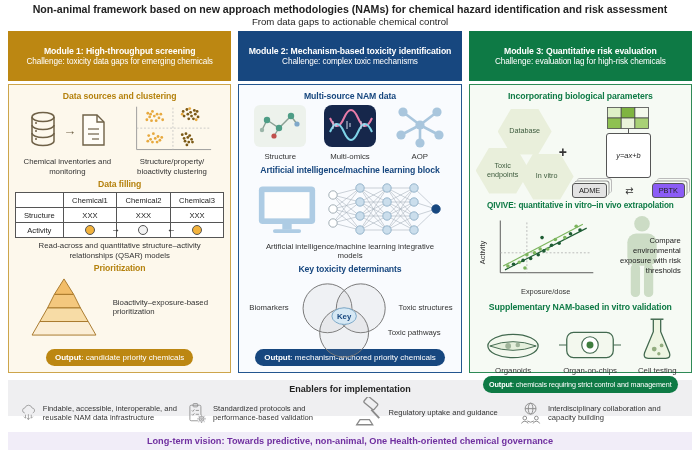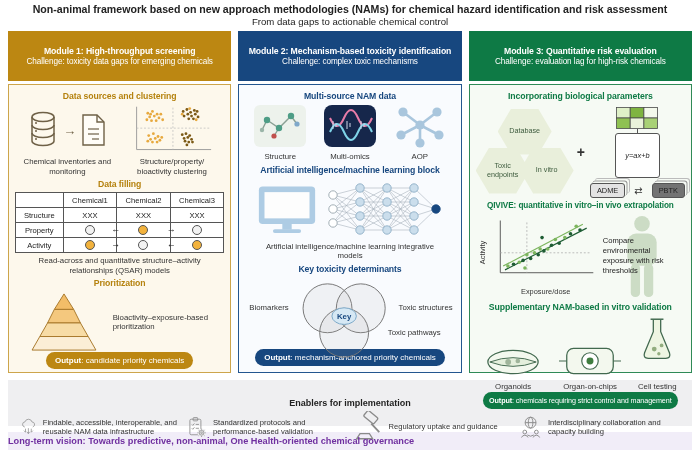--- a/index.html
+++ b/index.html
@@ -58,42 +58,42 @@
   .vlabel{position:absolute;font-size:7.8px;color:#333;}
 
   
   .bio-row{display:flex;align-items:center;justify-content:center;gap:5px;width:100%;margin-top:2px;}
   .hexcluster{position:relative;width:98px;height:86px;}
   .hex{position:absolute;width:54px;height:46px;background:#e9efdb;clip-path:polygon(25% 0,75% 0,100% 50%,75% 100%,25% 100%,0 50%);display:flex;align-items:center;justify-content:center;text-align:center;font-size:7.2px;color:#3c5a3c;line-height:1.15;padding:0 7px;box-sizing:border-box;}
   .plus{font-size:14px;font-weight:bold;color:#333;}
   .rightcluster{display:flex;flex-direction:column;align-items:center;padding-top:2px;}
   .vline{height:4px;border-left:1px solid #555;}
   .formula{border:1px solid #555;border-radius:3px;background:#fff;font-size:7.4px;font-style:italic;padding:17px 9px;}
-  .cards-row{display:flex;align-items:center;gap:9px;margin-top:5px;}
+  .cards-row{display:flex;align-items:center;gap:18px;margin-top:5px;}
   .card{border:1px solid #555;border-radius:3px;font-size:7.4px;padding:2px 6px;background:#e3e3e3;
         box-shadow:2px -2px 0 -0.5px #f6faf4,2.5px -2.5px 0 0 #9a9a9a,4.5px -4.5px 0 -0.5px #f6faf4,5px -5px 0 0 #bbb;}
-  .card.green{background:#737373;}
+  .card.green{background:#8b5cf6;}
   .exchange{font-size:10px;color:#333;}
   .qivive-row{display:flex;width:100%;align-items:center;margin-top:1px;}
   .plotwrap{position:relative;padding-left:11px;padding-bottom:10px;}
   .ylabel{position:absolute;left:-14px;top:32px;transform:rotate(-90deg);font-size:7.4px;color:#333;width:40px;text-align:center;}
   .xlabel{position:absolute;bottom:0;left:11px;width:118px;text-align:center;font-size:7.4px;color:#333;}
   .comparewrap{position:relative;flex:1;height:86px;display:flex;align-items:center;justify-content:center;}
   .comparewrap svg{position:absolute;left:50%;top:2px;transform:translateX(-50%);}
-  .comparetext{position:relative;z-index:1;width:78px;font-size:7.6px;color:#222;text-align:left;line-height:1.3;}
+  .comparetext{position:relative;z-index:1;width:78px;font-size:7.6px;color:#222;text-align:right;line-height:1.3;}
   .val-row{display:flex;justify-content:space-around;width:100%;align-items:flex-end;margin-top:2px;}
   .valcol{display:flex;flex-direction:column;align-items:center;justify-content:flex-end;}
 
   
-  .enablers{margin:7px 8px 0;background:#efeff1;padding:17px 12px 4px;height:46px;box-sizing:border-box;}
+  .enablers{margin:7px 8px 0;background:#efeff1;padding:3px 12px 4px;height:36px;box-sizing:border-box;}
   .enablers-title{font-size:9px;font-weight:bold;text-align:center;line-height:12px;}
   .enablers-row{display:flex;align-items:center;gap:5px;margin-top:2px;}
   .enabler{display:flex;align-items:center;gap:6px;flex:1;min-width:0;}
   .enabler .txt{font-size:7.6px;color:#333;line-height:1.25;}
-  .vision{margin:6px 8px 0;background:#f1edf8;font-weight:bold;color:#7030a0;font-size:9.2px;padding:4px 0;}
+  .vision{margin:16px 8px 0;background:#f1edf8;text-align:center;font-weight:bold;color:#7030a0;font-size:9.2px;padding:4px 0;}
 </style>
 </head>
 <body>
 
 <div class="canvas">
   <div class="fig-title">Non-animal framework based on new approach methodologies (NAMs) for chemical hazard identification and risk assessment</div>
   <div class="fig-subtitle">From data gaps to actionable chemical control</div>
 
   <div class="modules">
 
@@ -204,26 +204,20 @@
             <td class="lbl"></td>
             <th>Chemical1</th>
             <th>Chemical2</th>
             <th>Chemical3</th>
           </tr>
           <tr>
             <td class="lbl">Structure</td>
             <td>XXX</td>
             <td>XXX</td>
             <td>XXX</td>
-          </tr>
-          <tr>
-            <td class="lbl">Property</td>
-            <td><span class="dot white"></span></td>
-            <td><span class="arr l">←</span><span class="dot orange"></span><span class="arr r">→</span></td>
-            <td><span class="dot white"></span></td>
           </tr>
           <tr>
             <td class="lbl">Activity</td>
             <td><span class="dot orange"></span></td>
             <td><span class="arr l">→</span><span class="dot white"></span><span class="arr r">←</span></td>
             <td><span class="dot orange"></span></td>
           </tr>
         </tbody>
           </table>
         <div class="cap" style="width:195px;margin-top:3px;">Read-across and quantitative structure–activity relationships (QSAR) models</div>
@@ -409,21 +403,21 @@
       <div class="mod-header">
         <div class="t">Module 3: Quantitative risk evaluation</div>
         <div class="c">Challenge: evaluation lag for high-risk chemicals</div>
       </div>
       <div class="mod-body">
         <div class="sec-h">Incorporating biological parameters</div>
         <div class="bio-row">
           <div class="hexcluster">
             <div class="hex" style="left:22px;top:0;">Database</div>
             <div class="hex" style="left:0;top:39px;">Toxic endpoints</div>
-            <div class="hex" style="left:44px;top:39px;">In vitro</div>
+            <div class="hex" style="left:44px;top:45px;">In vitro</div>
           </div>
           <span class="plus">+</span>
           <div class="rightcluster">
             <svg width="42" height="22" viewBox="0 0 42 22">
               <g stroke="#4a4a4a" stroke-width="0.8">
                 <rect x="0.5" y="0.5" width="13.7" height="10.5" fill="#dff0c8"></rect>
                 <rect x="14.2" y="0.5" width="13.7" height="10.5" fill="#7fb441"></rect>
                 <rect x="27.9" y="0.5" width="13.6" height="10.5" fill="#f4f9ec"></rect>
                 <rect x="0.5" y="11" width="13.7" height="10.5" fill="#8fc152"></rect>
                 <rect x="14.2" y="11" width="13.7" height="10.5" fill="#eaf3da"></rect>
@@ -511,21 +505,21 @@
             <div class="cap" style="margin-top:4px;">Organ-on-chips</div>
           </div>
           <div class="valcol">
             <svg width="38" height="46" viewBox="0 0 40 50">
               <path d="M16 4 v13 L6.5 40 q-2 6 4 6 h19 q6 0 4-6 L24 17 V4" fill="#eef5e2" stroke="#42694f" stroke-width="1.4"></path>
               <line x1="13" y1="3.5" x2="27" y2="3.5" stroke="#42694f" stroke-width="1.6"></line>
               <circle cx="17" cy="36" r="2.6" fill="#93ad7f"></circle>
               <circle cx="25" cy="32" r="2" fill="#93ad7f"></circle>
               <circle cx="22" cy="41" r="1.8" fill="#93ad7f"></circle>
             </svg>
-            <div class="cap" style="margin-top:20px;">Cell testing</div>
+            <div class="cap" style="margin-top:4px;">Cell testing</div>
           </div>
         </div>
 
         <div class="pill"><b>Output</b><span>: chemicals requiring strict control and management</span></div>
       </div>
     </div>
   </div>
 
   <div class="enablers">
     <div class="enablers-title">Enablers for implementation</div>

